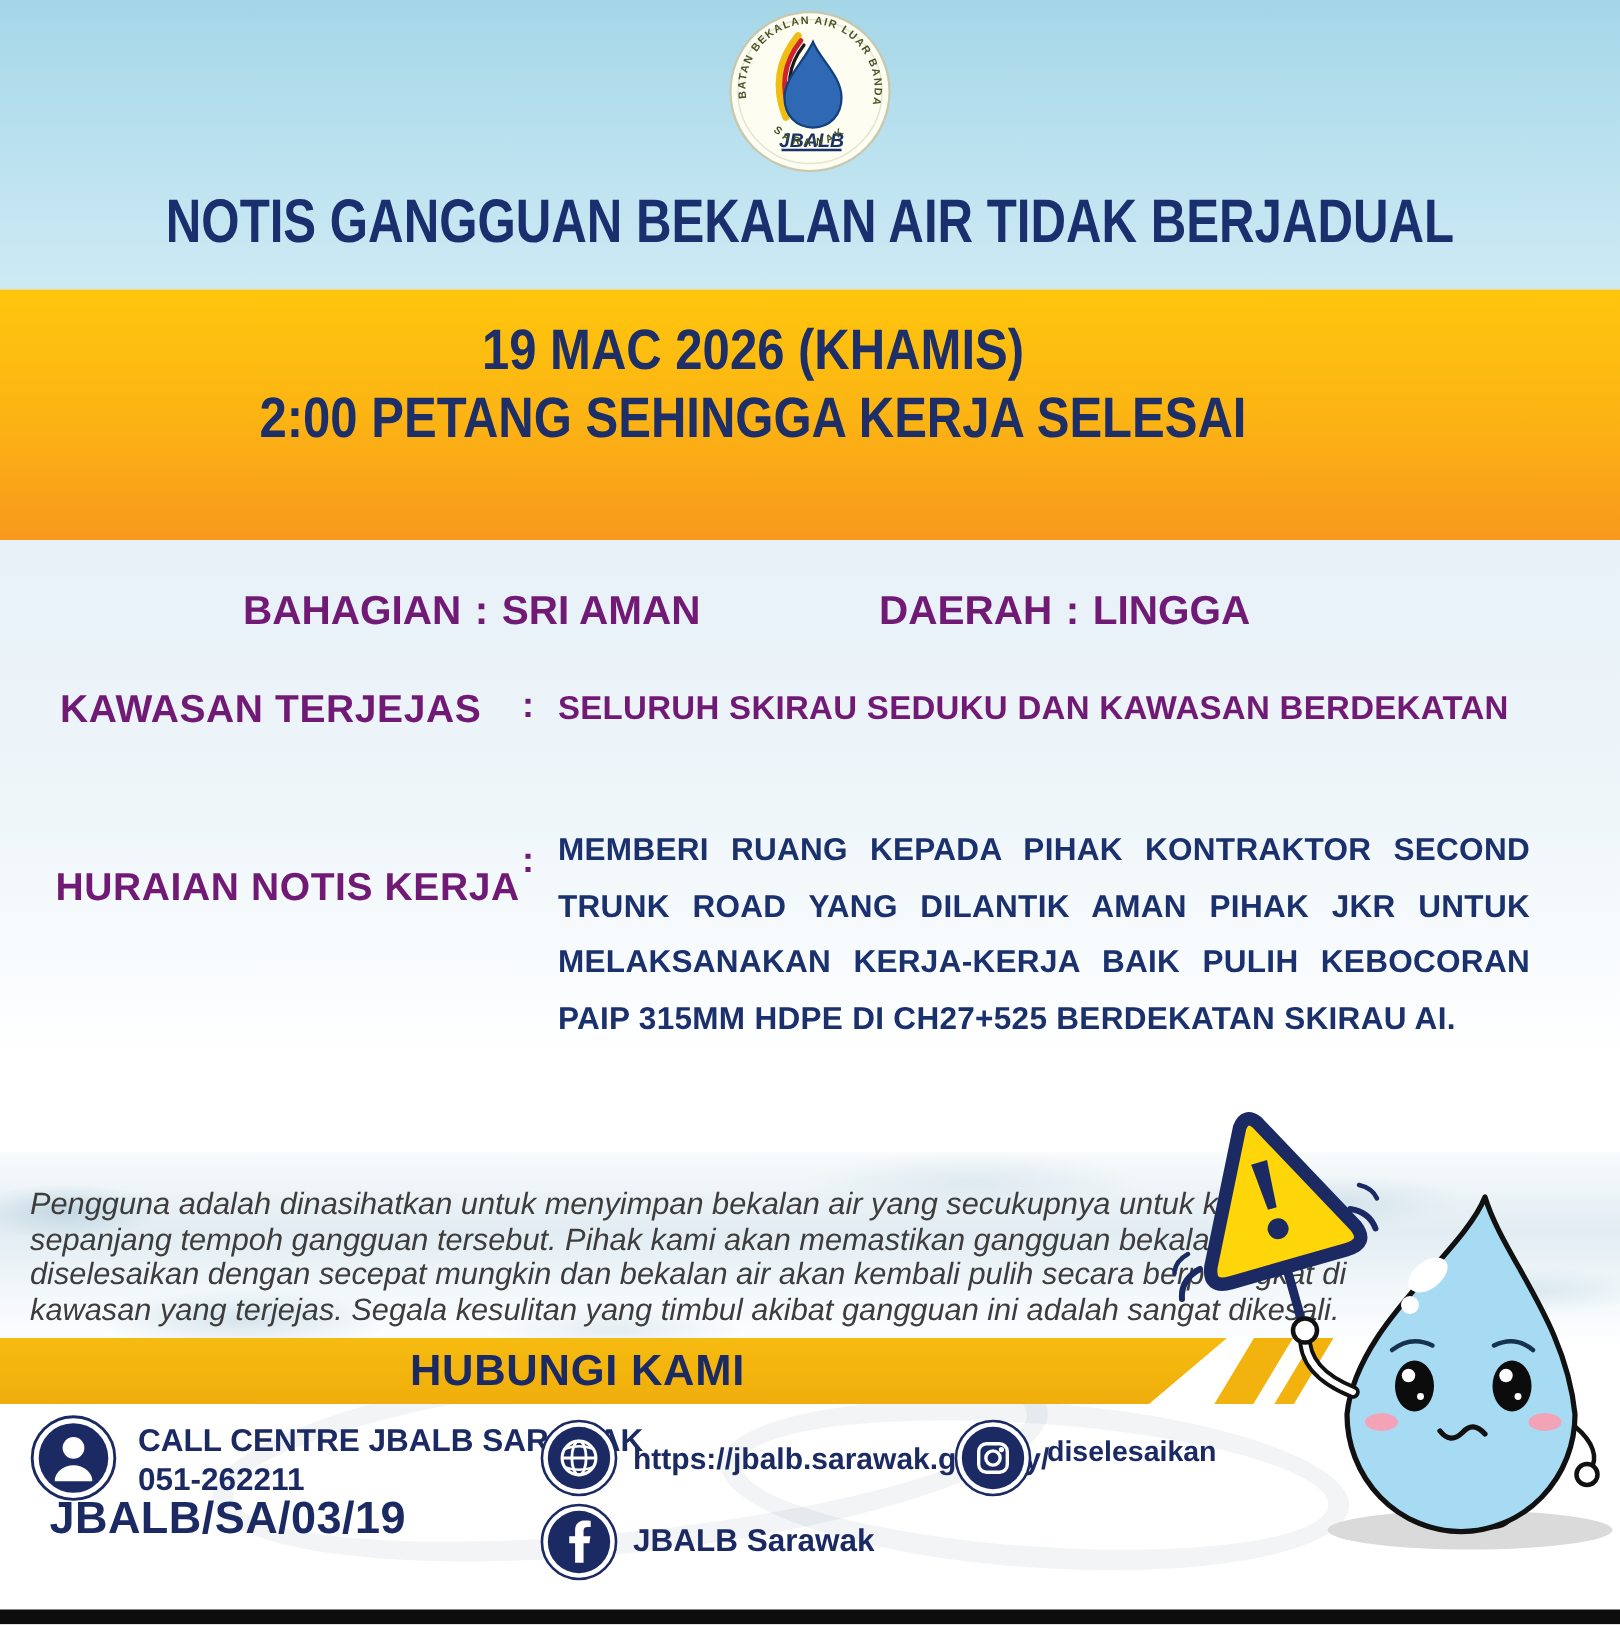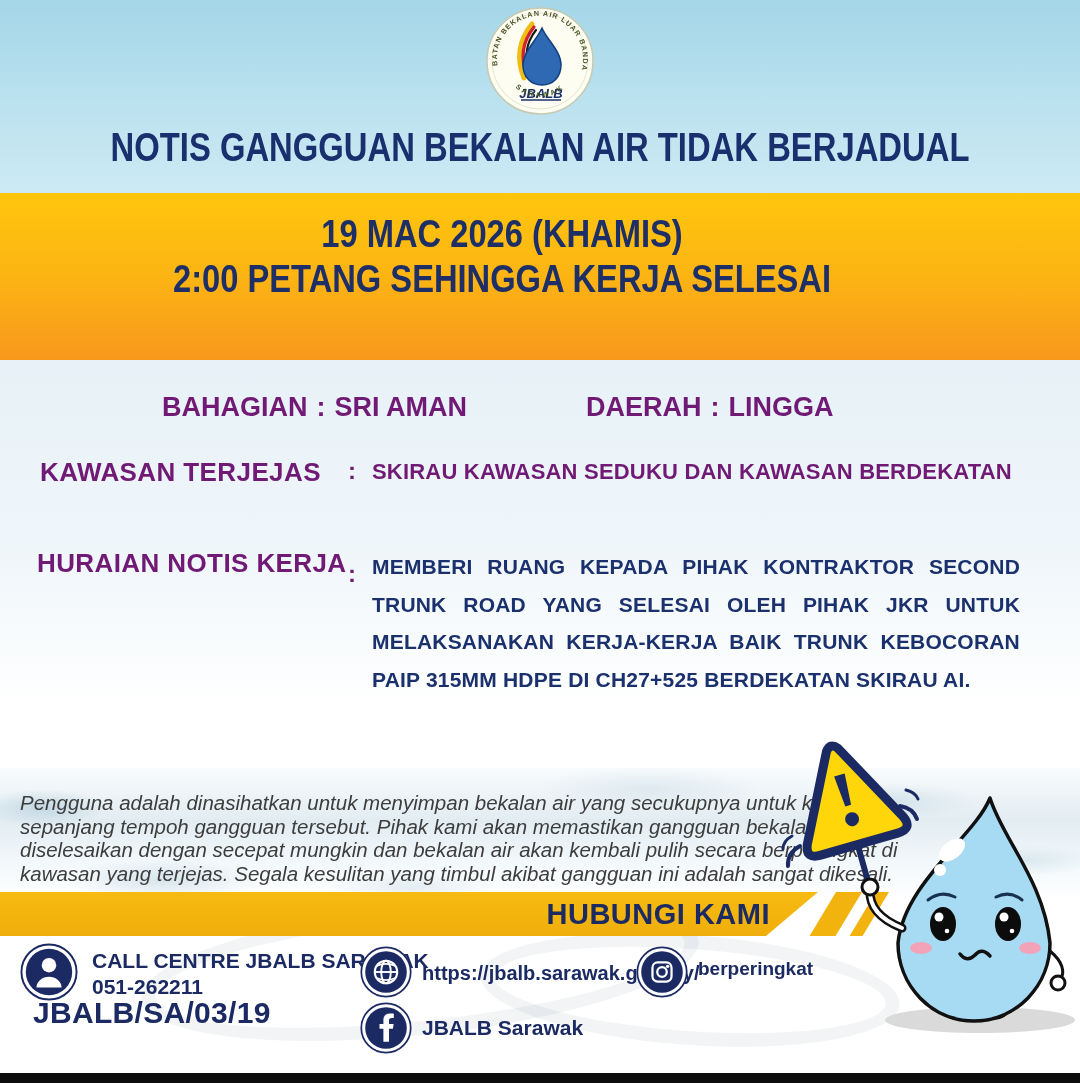--- a/index.html
+++ b/index.html
@@ -33,21 +33,21 @@
   .b-row .sep { padding:0 9px; }
   #bahagian-group { left:162px; }
   #daerah-group { left:586px; }
 
   .row-label { position:absolute; font-size:26px; letter-spacing:.4px; white-space:nowrap; }
   .row-colon { position:absolute; left:348px; font-size:24px; }
   #kawasan-label { left:40px; top:457px; }
   #kawasan-colon { top:457px; }
   #kawasan-value { position:absolute; left:372px; top:459px; font-size:22px; white-space:nowrap; letter-spacing:.2px; }
 
-  #huraian-label { left:37px; top:548px; }
+  #huraian-label { left:37px; top:576px; }
   #huraian-colon { top:560px; }
   .huraian-value { position:absolute; left:372px; top:548px; width:648px; font-size:21px; letter-spacing:.2px; }
   .huraian-line { line-height:37.5px; text-align:justify; text-align-last:justify; color:#1b316d; font-weight:bold; }
   .huraian-line:last-child { text-align-last:left; }
 
   
   .water-band { position:absolute; left:0; top:768px; width:1080px; height:132px;
     background:
       radial-gradient(ellipse 90px 26px at 4% 30%, rgba(150,185,205,.45), transparent 70%),
       radial-gradient(ellipse 140px 30px at 15% 85%, rgba(165,195,212,.40), transparent 70%),
@@ -63,21 +63,21 @@
   
   .disclaimer { position:absolute; left:20px; top:791px; width:800px;
     font-style:italic; color:#3d3d3d; font-size:20.5px; }
   .disclaimer div { line-height:23.5px; white-space:nowrap; }
 
   
   .gold-bar { position:absolute; left:0; top:892px; width:818px; height:44px;
     background:linear-gradient(180deg,#f6bb10 0%,#f0ae0c 100%);
     clip-path:polygon(0 0,100% 0,calc(100% - 52px) 100%,0 100%); }
   .gold-bar-text { position:absolute; left:0; top:0; width:770px; height:44px; line-height:44px;
-    text-align:right; font-size:29px; font-weight:bold; color:#1b2a63; letter-spacing:.5px; }
+    text-align:center; font-size:29px; font-weight:bold; color:#1b2a63; letter-spacing:.5px; }
   .stripe { position:absolute; top:892px; height:44px; background:#f3b30e; transform:skewX(-31deg); transform-origin:top left; }
   #stripe1 { left:836px; width:26px; }
   #stripe2 { left:876px; width:13px; }
 
   
   .cicon { position:absolute; }
   .ctext { position:absolute; color:#1b2a63; font-weight:bold; white-space:nowrap; }
   #call-label { left:92px; top:948px; font-size:21px; line-height:26px; }
   #ref-no { left:33px; top:996px; font-size:30px; letter-spacing:.3px; }
   #website-text { left:422px; top:962px; font-size:20px; }
@@ -131,28 +131,28 @@
 
   <div class="b-row nv" id="bahagian-group">
     <span>BAHAGIAN</span><span class="sep">:</span><span>SRI AMAN</span>
   </div>
   <div class="b-row nv" id="daerah-group">
     <span>DAERAH</span><span class="sep">:</span><span>LINGGA</span>
   </div>
 
   <div class="row-label nv" id="kawasan-label">KAWASAN TERJEJAS</div>
   <div class="row-colon nv" id="kawasan-colon">:</div>
-  <div class="nv" id="kawasan-value">SKIRAU KAWASAN SEDUKU DAN KAWASAN BERDEKATAN</div>
+  <div class="nv" id="kawasan-value">SELURUH SKIRAU SEDUKU DAN KAWASAN BERDEKATAN</div>
 
   <div class="row-label nv" id="huraian-label">HURAIAN NOTIS KERJA</div>
   <div class="row-colon nv" id="huraian-colon">:</div>
   <div class="huraian-value">
     <div class="huraian-line">MEMBERI RUANG KEPADA PIHAK KONTRAKTOR SECOND</div>
-    <div class="huraian-line">TRUNK ROAD YANG SELESAI OLEH PIHAK JKR UNTUK</div>
-    <div class="huraian-line">MELAKSANAKAN KERJA-KERJA BAIK TRUNK KEBOCORAN</div>
+    <div class="huraian-line">TRUNK ROAD YANG DILANTIK AMAN PIHAK JKR UNTUK</div>
+    <div class="huraian-line">MELAKSANAKAN KERJA-KERJA BAIK PULIH KEBOCORAN</div>
     <div class="huraian-line">PAIP 315MM HDPE DI CH27+525 BERDEKATAN SKIRAU AI.</div>
   </div>
 
   <div class="water-band"></div>
   <div class="swirl" id="swirl1"></div>
   <div class="swirl" id="swirl2"></div>
 
   <div class="disclaimer">
     <div>Pengguna adalah dinasihatkan untuk menyimpan bekalan air yang secukupnya untuk keperluan</div>
     <div>sepanjang tempoh gangguan tersebut. Pihak kami akan memastikan gangguan bekalan air dapat</div>
@@ -188,21 +188,21 @@
   </svg>
   <div class="ctext" id="website-text">https://jbalb.sarawak.gov.my/</div>
 
   <svg class="cicon" style="left:636px;top:946px;width:52px;height:52px" viewBox="0 0 60 60">
     <circle cx="30" cy="30" r="28.5" fill="#ffffff" stroke="#1b2a63" stroke-width="2"></circle>
     <circle cx="30" cy="30" r="24" fill="#1b2a63"></circle>
     <rect x="19" y="19" width="22" height="22" rx="6" fill="none" stroke="#ffffff" stroke-width="2.6"></rect>
     <circle cx="30" cy="30" r="5.5" fill="none" stroke="#ffffff" stroke-width="2.6"></circle>
     <circle cx="36.5" cy="23.5" r="2" fill="#ffffff"></circle>
   </svg>
-  <div class="ctext" id="instagram-text">berperingkat</div>
+  <div class="ctext" id="instagram-text">diselesaikan</div>
 
   <svg class="cicon" style="left:360px;top:1002px;width:52px;height:52px" viewBox="0 0 60 60">
     <circle cx="30" cy="30" r="28.5" fill="#ffffff" stroke="#1b2a63" stroke-width="2"></circle>
     <circle cx="30" cy="30" r="24" fill="#1b2a63"></circle>
     <path d="M 33.5 46 L 33.5 31 L 38 31 L 38.8 25.5 L 33.5 25.5 L 33.5 21.5 C 33.5 19.6 34.3 18.4 36.6 18.4 L 39 18.4 L 39 13.6 C 38 13.5 36.3 13.4 34.6 13.4 C 30 13.4 27 16 27 20.9 L 27 25.5 L 22.5 25.5 L 22.5 31 L 27 31 L 27 46 Z" fill="#ffffff"></path>
   </svg>
   <div class="ctext" id="facebook-text">JBALB Sarawak</div>
 
   <div class="black-bar"></div>
 

